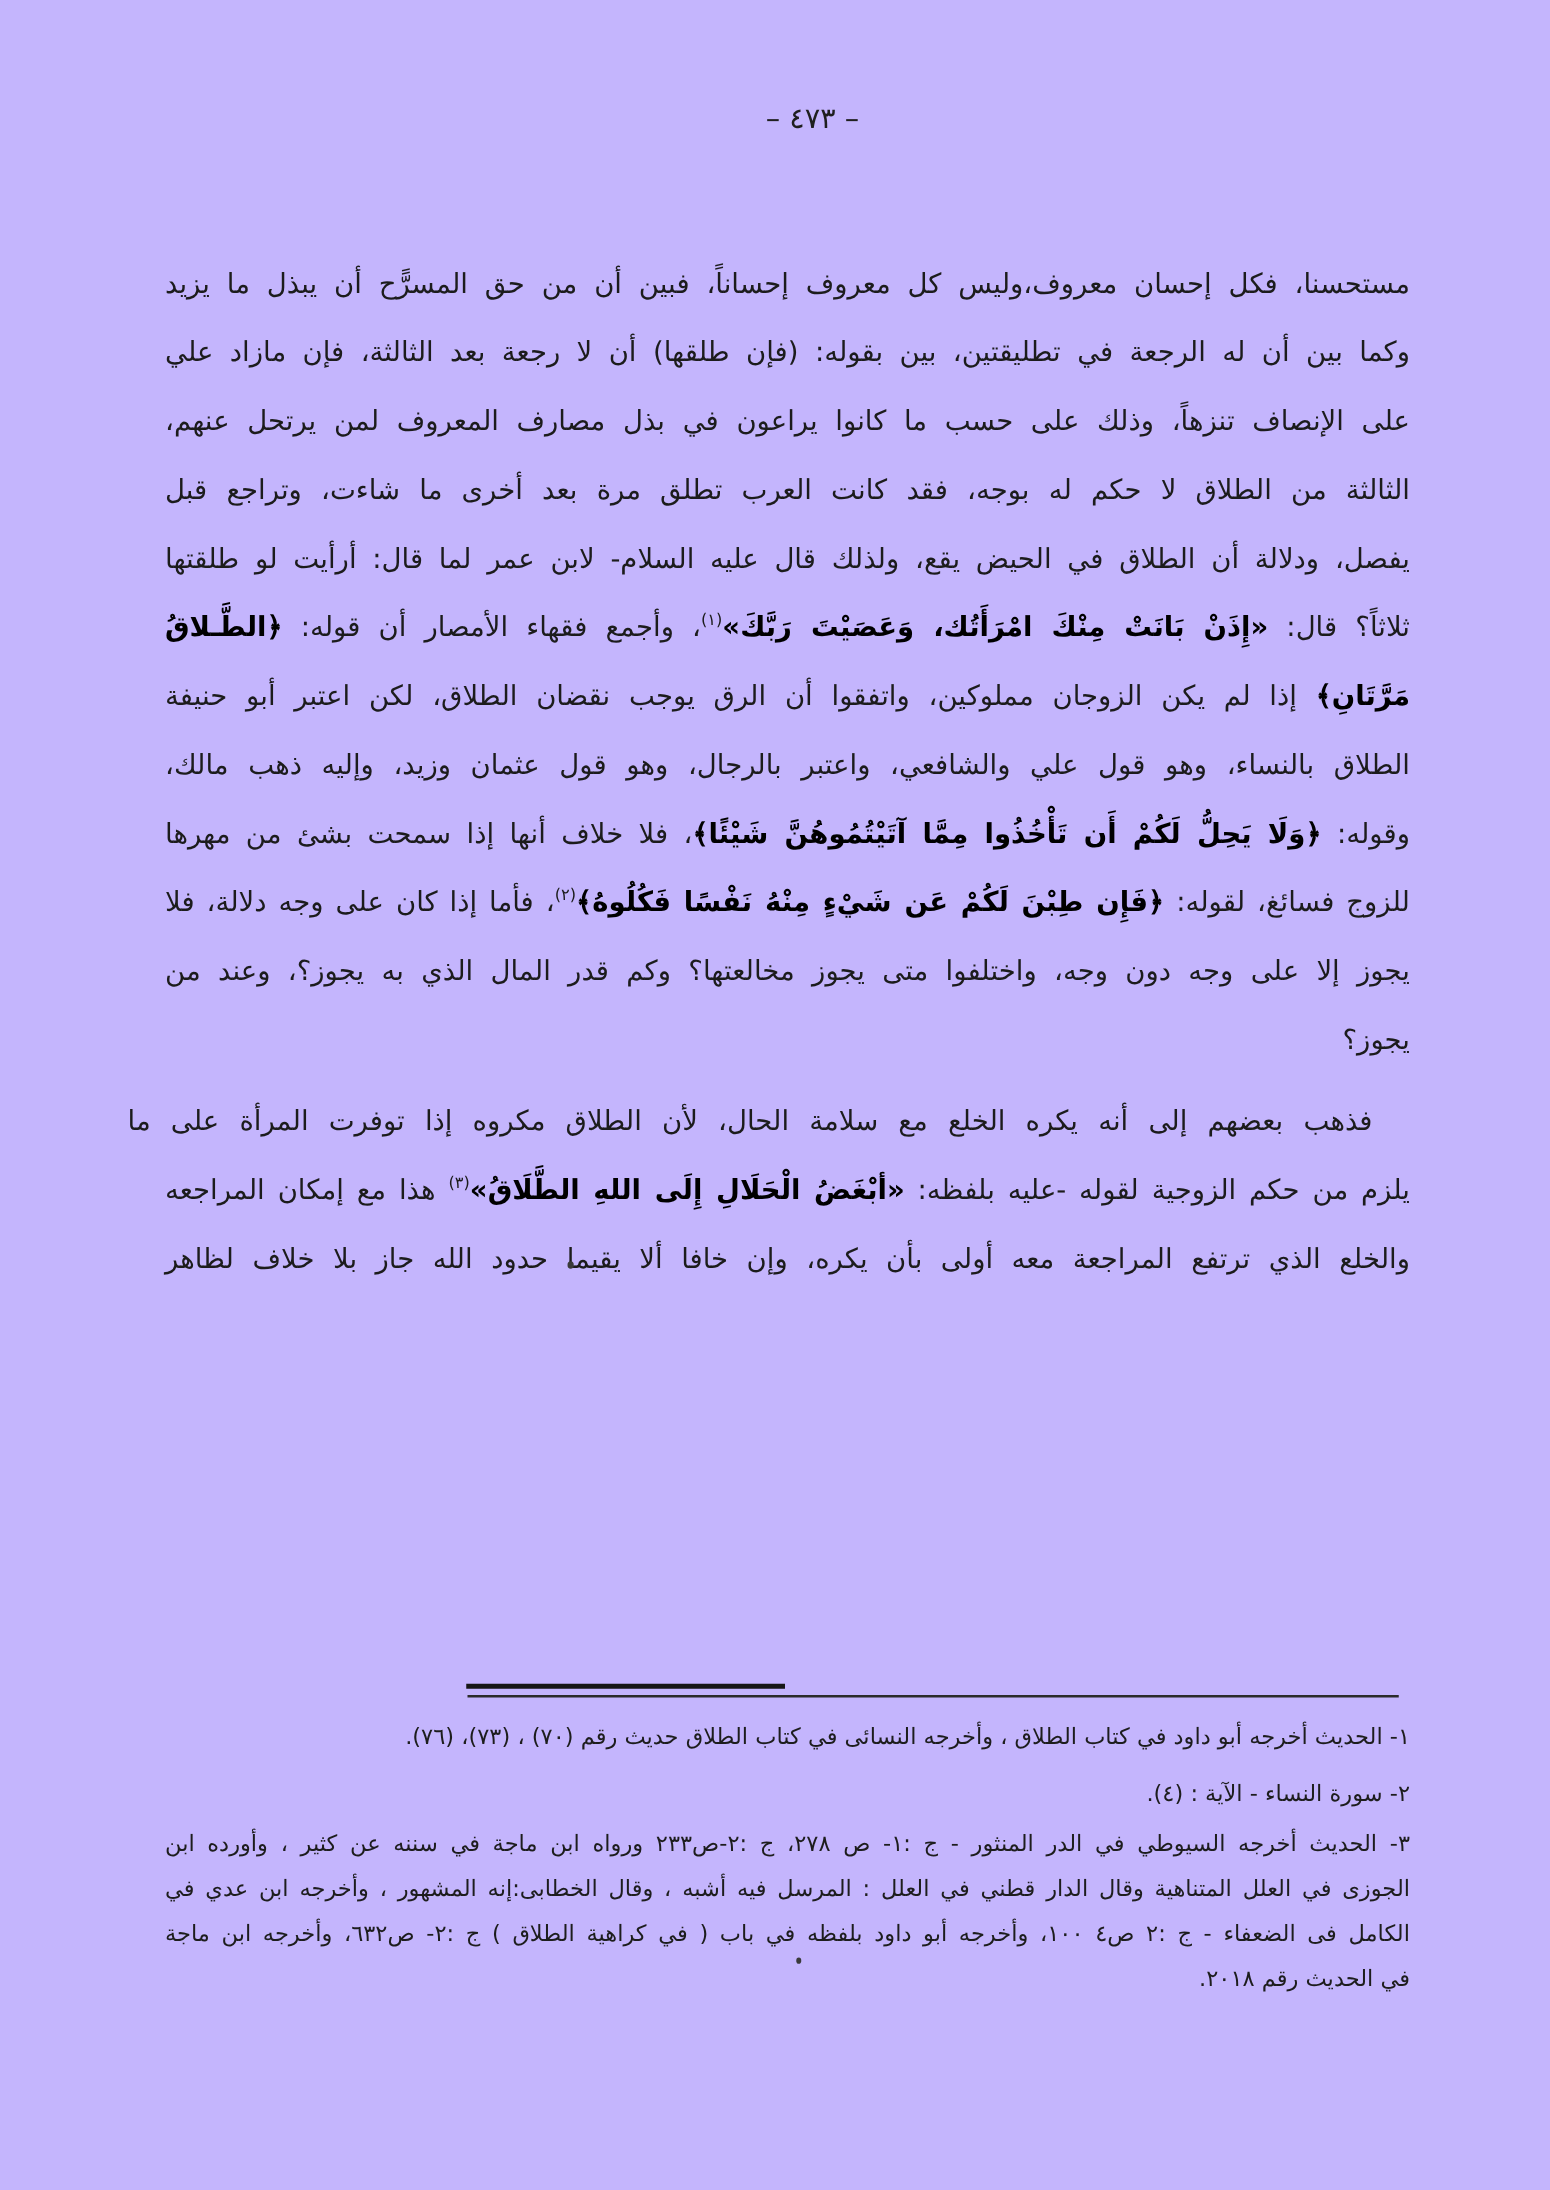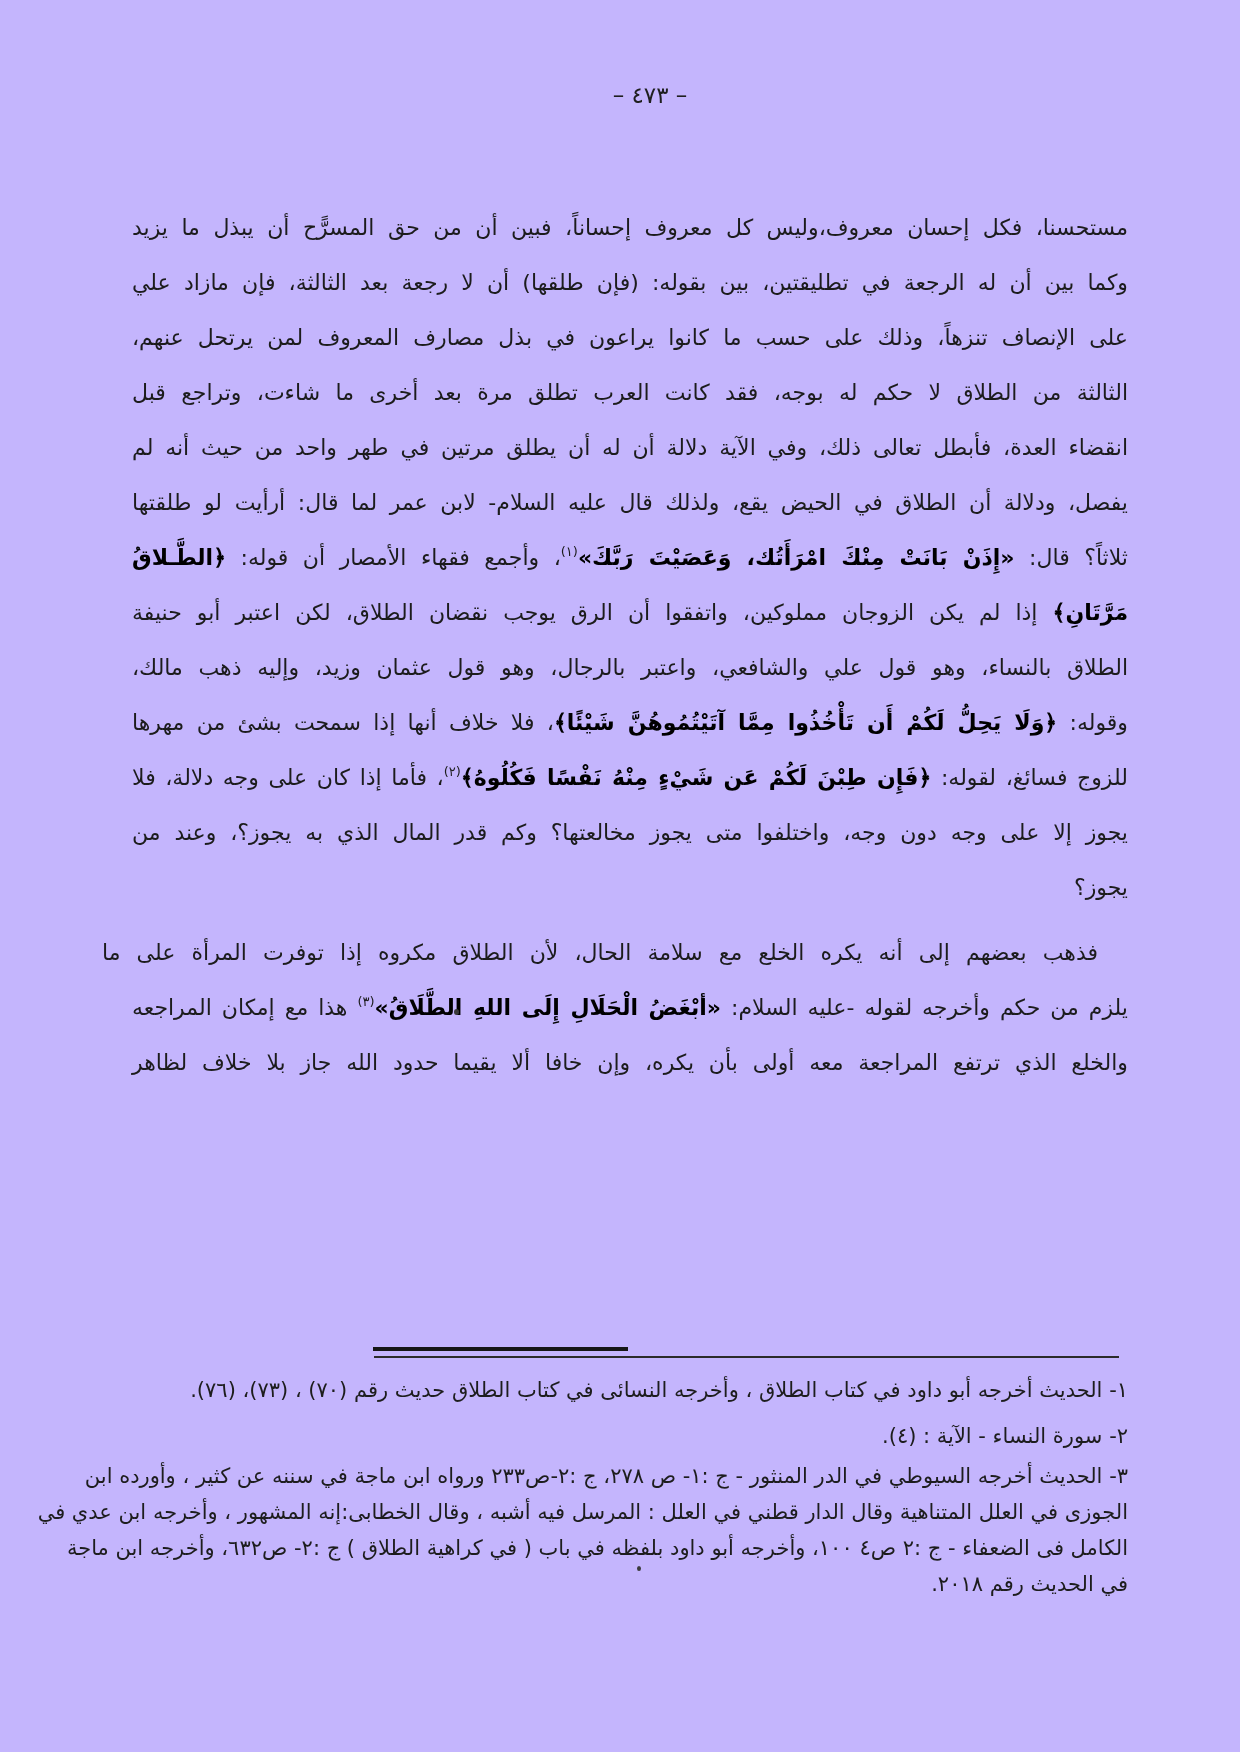--- a/index.html
+++ b/index.html
@@ -73,21 +73,21 @@
     left:374px;
     width:745px;
     height:2px;
     background:#2b2b2b;
   }
   .footnotes{
     position:absolute;
     top:1366px;
     right:112px;
     width:996px;
-    font-size:21px;
+    font-size:18px;
     color:#1d1d1d;
   }
   .fn-line{
     display:block;
     width:100%;
     text-align:justify;
     text-align-last:justify;
     white-space:nowrap;
   }
   .fn-line.align-right{
@@ -110,31 +110,30 @@
 
 <div class="page">
 
   <div class="page-number">– ٤٧٣ –</div>
 
   <div class="body-text" id="body-lines">
       <div class="line"><span class="reg">مستحسنا، فكل إحسان معروف،وليس كل معروف إحساناً، فبين أن من حق المسرًّح أن يبذل ما يزيد</span></div>
       <div class="line"><span class="reg">وكما بين أن له الرجعة في تطليقتين، بين بقوله: (فإن طلقها) أن لا رجعة بعد الثالثة، فإن مازاد علي</span></div>
       <div class="line"><span class="reg">على الإنصاف تنزهاً، وذلك على حسب ما كانوا يراعون في بذل مصارف المعروف لمن يرتحل عنهم،</span></div>
       <div class="line"><span class="reg">الثالثة من الطلاق لا حكم له بوجه، فقد كانت العرب تطلق مرة بعد أخرى ما شاءت،  وتراجع قبل</span></div>
-      <div class="line"><span class="reg">انقضاء العدة، فأبطل تعالى ذلك، وفي الآية دلالة أن له أن يطلق مرتين في طهر واحد من حيث أنه لم</span></div>
       <div class="line"><span class="reg">يفصل، ودلالة أن الطلاق في الحيض يقع، ولذلك قال عليه السلام- لابن عمر لما قال: أرأيت لو طلقتها</span></div>
       <div class="line"><span class="reg">ثلاثاً؟ قال: </span><span class="bold">«إِذَنْ بَانَتْ مِنْكَ امْرَأَتُك، وَعَصَيْتَ رَبَّكَ»</span><sup class="fnref">(١)</sup><span class="reg">، وأجمع فقهاء الأمصار أن قوله: </span><span class="bold">﴿الطَّـلاقُ</span></div>
       <div class="line"><span class="bold">مَرَّتَانِ﴾</span><span class="reg"> إذا لم يكن الزوجان مملوكين، واتفقوا أن الرق يوجب نقضان الطلاق، لكن اعتبر أبو حنيفة</span></div>
       <div class="line"><span class="reg">الطلاق بالنساء، وهو قول علي والشافعي، واعتبر بالرجال، وهو قول عثمان وزيد، وإليه ذهب مالك،</span></div>
       <div class="line"><span class="reg">وقوله: </span><span class="bold">﴿وَلَا يَحِلُّ لَكُمْ أَن تَأْخُذُوا مِمَّا آتَيْتُمُوهُنَّ شَيْئًا﴾</span><span class="reg">، فلا خلاف أنها إذا سمحت بشئ من مهرها</span></div>
       <div class="line"><span class="reg">للزوج فسائغ، لقوله: </span><span class="bold">﴿فَإِن طِبْنَ لَكُمْ عَن شَيْءٍ مِنْهُ نَفْسًا فَكُلُوهُ﴾</span><sup class="fnref">(٢)</sup><span class="reg">، فأما إذا كان على وجه دلالة، فلا</span></div>
       <div class="line"><span class="reg">يجوز إلا على وجه دون وجه، واختلفوا متى يجوز مخالعتها؟ وكم قدر المال الذي به يجوز؟، وعند من</span></div>
       <div class="line align-right"><span class="reg">يجوز؟</span></div>
       <div class="line" style="padding-right: 30px; margin-top: 10px;"><span class="reg">فذهب بعضهم إلى أنه يكره الخلع مع سلامة الحال، لأن الطلاق مكروه إذا توفرت المرأة على ما</span></div>
-      <div class="line"><span class="reg">يلزم من حكم وأخرجه لقوله -عليه السلام: </span><span class="bold">«أبْغَضُ الْحَلَالِ إِلَى اللهِ الطَّلَاقُ»</span><sup class="fnref">(٣)</sup><span class="reg"> هذا مع إمكان المراجعه</span></div>
+      <div class="line"><span class="reg">يلزم من حكم الزوجية لقوله -عليه بلفظه: </span><span class="bold">«أبْغَضُ الْحَلَالِ إِلَى اللهِ الطَّلَاقُ»</span><sup class="fnref">(٣)</sup><span class="reg"> هذا مع إمكان المراجعه</span></div>
       <div class="line"><span class="reg">والخلع الذي ترتفع المراجعة معه أولى بأن يكره، وإن خافا ألا يقيما حدود الله جاز بلا خلاف لظاهر</span></div>
     </div>
 
   <div class="fn-sep-thick"></div>
   <div class="fn-sep"></div>
 
   <div class="footnotes" id="footnote-lines">
       <div class="fn-line h48 align-right">١- الحديث أخرجه أبو داود في كتاب الطلاق ، وأخرجه النسائى في كتاب الطلاق حديث رقم (٧٠) ، (٧٣)، (٧٦).</div>
       <div class="fn-line h44 align-right">٢- سورة النساء - الآية : (٤).</div>
       <div class="fn-line h36">٣- الحديث أخرجه السيوطي في الدر المنثور - ج :١- ص ٢٧٨، ج :٢-ص٢٣٣ ورواه ابن ماجة في سننه عن كثير ، وأورده ابن</div>

